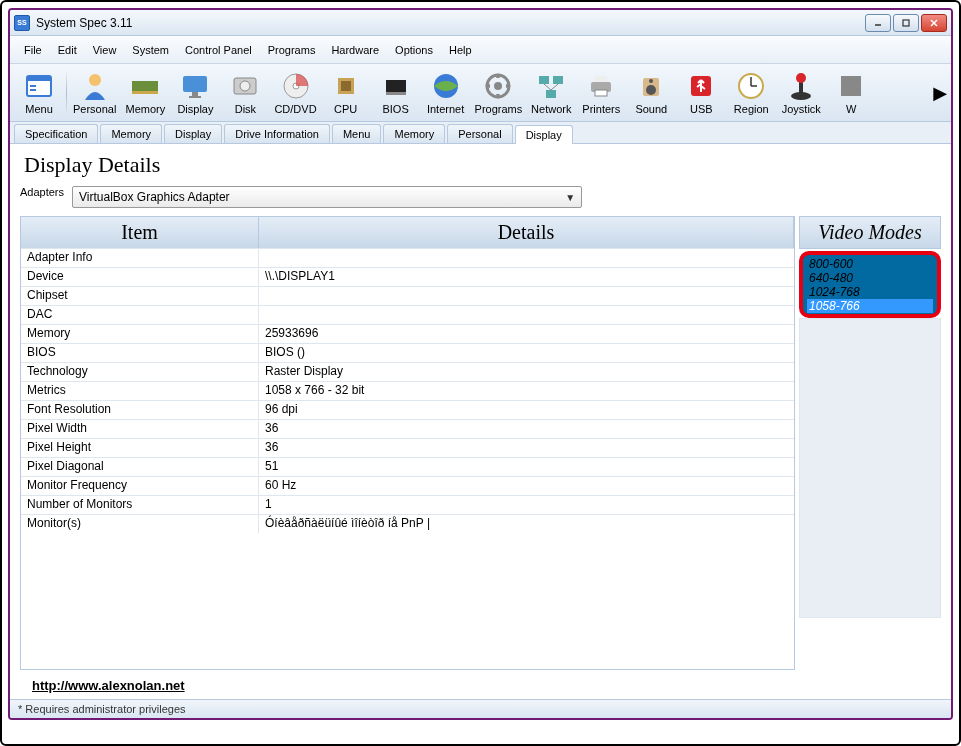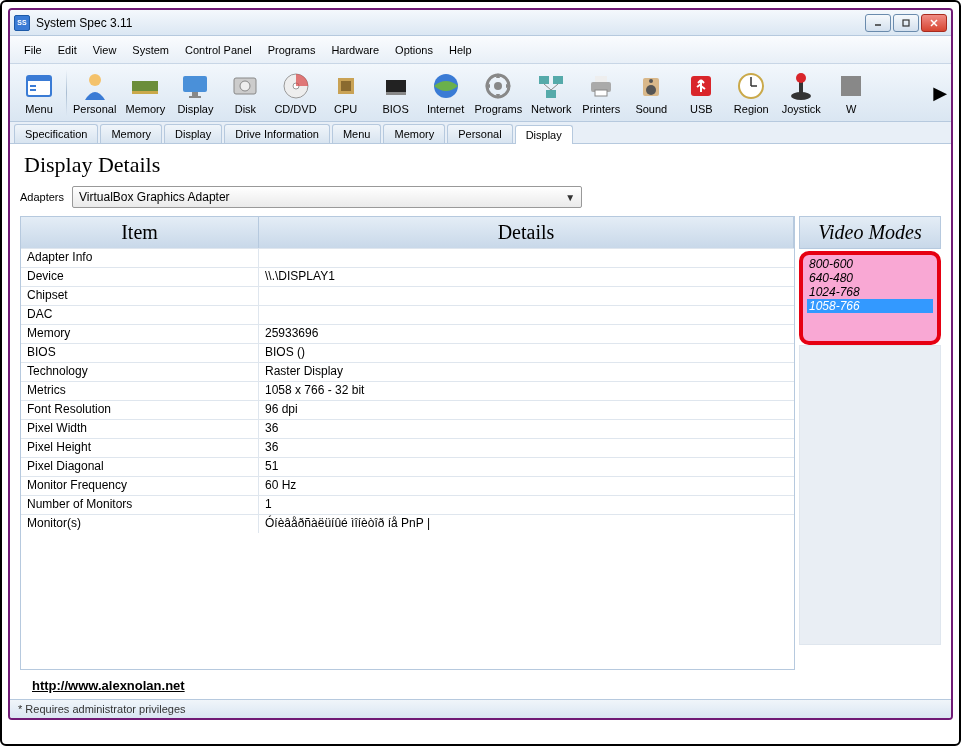--- a/index.html
+++ b/index.html
@@ -28,41 +28,41 @@
 .toolbar .arrow { position:absolute; right:4px; top:50%; transform:translateY(-50%); font-size:18px; color:#000; }
 
 
 .tabs { display:flex; padding: 2px 4px 0 4px; background:#e8eff7; gap:2px; border-bottom:1px solid #b6c9de; }
 .tab { padding: 3px 10px; background: linear-gradient(#f0f5fa,#d8e4f0); border:1px solid #b6c9de; border-bottom:none; border-radius:3px 3px 0 0; font-size:11px; }
 .tab.active { background:#fff; position:relative; top:1px; }
 
 
 .content { flex:1; background:#fff; padding: 6px 10px; overflow:hidden; display:flex; flex-direction:column; }
 .heading { font-family: "Times New Roman", serif; font-size:22px; margin:2px 0 8px 4px; }
-.adapters-row { display:flex; align-items:center; margin-bottom:8px; }
+.adapters-row { display:flex; align-items:flex-start; margin-bottom:8px; }
 .adapters-row label { font-size:11px; margin-right:8px; }
 .combo { width:510px; height:22px; border:1px solid #999; background:linear-gradient(#fff,#eaeaea); padding:2px 6px; display:flex;align-items:center;justify-content:space-between; font-size:12px; border-radius:2px; }
 .combo .chev { font-size:10px; color:#333; }
 
 
 .grid-area { display:flex; gap:4px; flex:1; }
 .detail-table { flex:1; border:1px solid #b6c9de; }
 .th-row { display:flex; background: linear-gradient(#e4edf6,#c8d8e9); }
 .th { font-family:"Times New Roman",serif; font-size:20px; text-align:center; padding:4px 0; border-right:1px solid #b6c9de; }
 .th.item-col { width:238px; }
 .th.det-col { flex:1; }
 .body-rows { }
 .row { display:flex; border-top:1px solid #dfe6ee; font-size:12px; height:19px; }
 .row .c1 { width:238px; padding:1px 6px; border-right:1px solid #dfe6ee; }
 .row .c2 { flex:1; padding:1px 6px; }
 
 
 .video-panel { width:142px;font-style:italic; }
 .video-head { font-family:"Times New Roman",serif; font-size:20px; text-align:center; background: linear-gradient(#e4edf6,#c8d8e9); border:1px solid #b6c9de; padding:4px 0; white-space:nowrap; overflow:hidden; }
-.video-list { border:4px solid #e60012; border-radius:10px; background:#f9a8d4; margin-top:2px; padding:2px 4px; font-size:12px; height:94px; }
+.video-list { border:4px solid #e60012; border-radius:10px; background:#0369a1; margin-top:2px; padding:2px 4px; font-size:12px; height:67px; }
 .video-list .vm { padding:0px 2px; }
 .video-list .vm.sel { background:#3399ff; color:#fff; }
 .video-below { background:#e9eef4; border:1px solid #dfe6ee; height:300px; margin-top:0; }
 
 .link { font-size:13px; font-weight:bold; text-decoration:underline; color:#000; margin-top:8px; padding-left:12px; }
 .statusbar { background: linear-gradient(#f0f5fa,#dae6f2); border-top:1px solid #b6c9de; padding:3px 8px; font-size:11px; color:#333; }
 </style>
 </head>
 <body>
 

